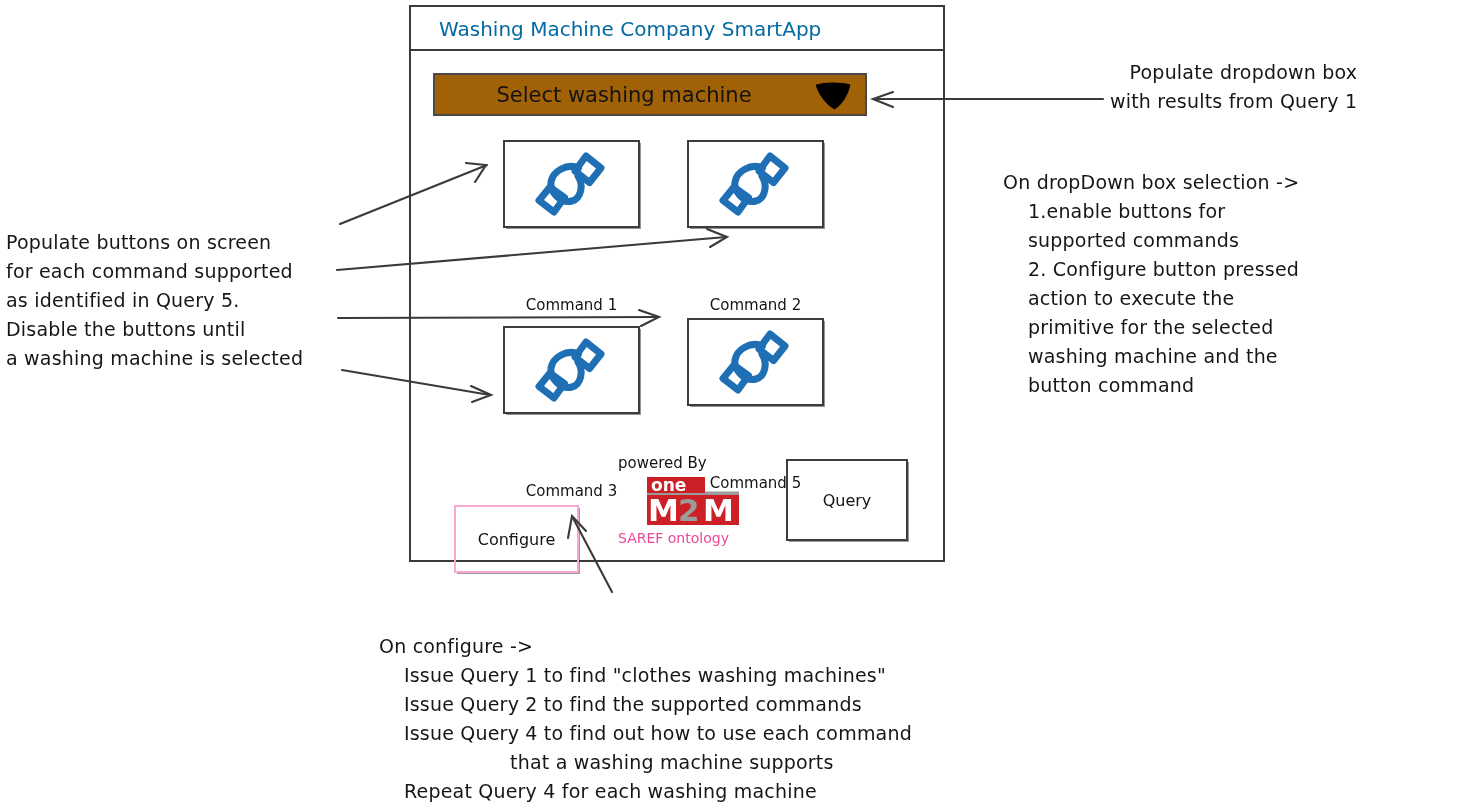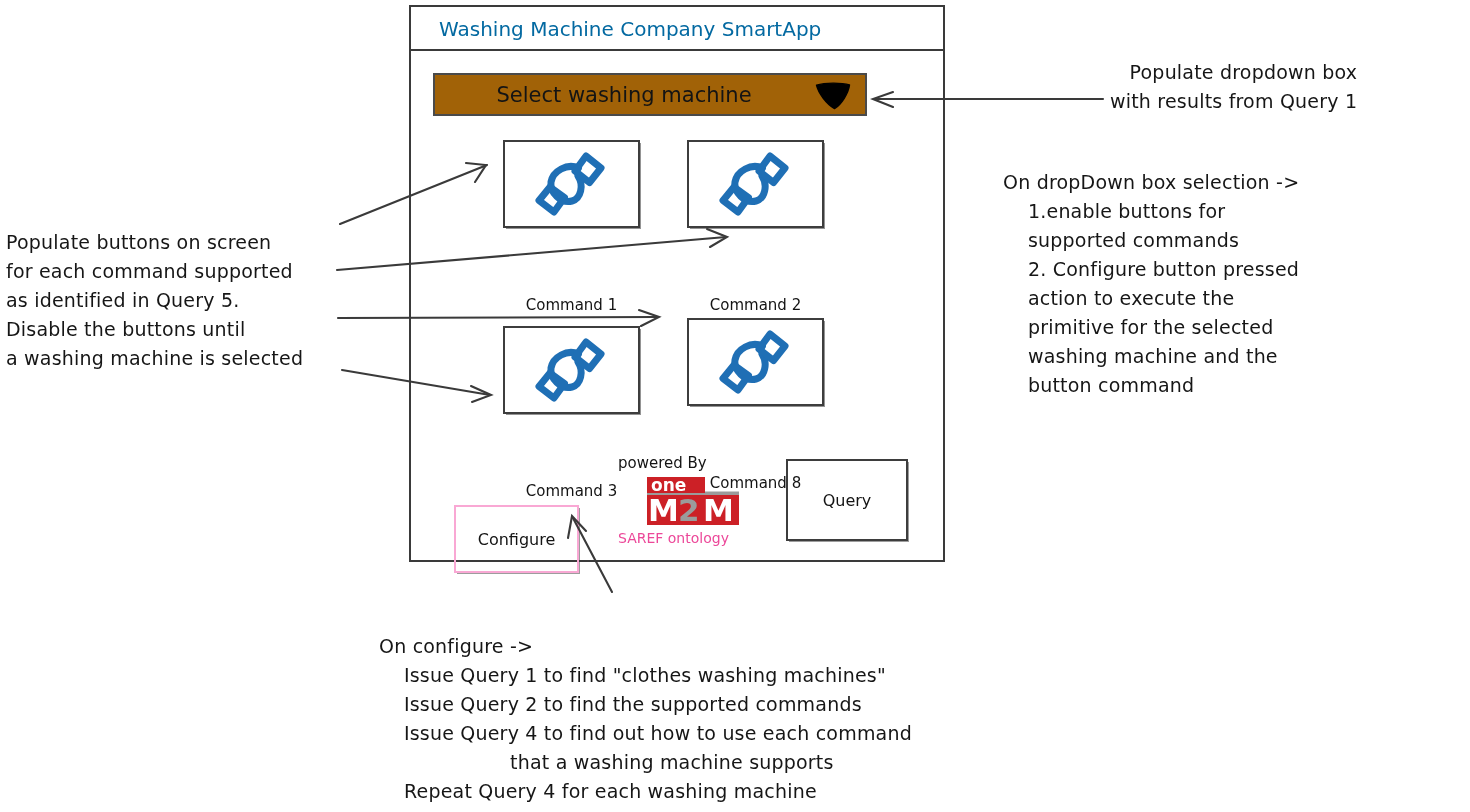--- a/index.html
+++ b/index.html
@@ -273,21 +273,21 @@
 <div class="cmd-tile" id="cmd-tile-4">
   <div class="cmd-box">
     <div class="cmd-glyph">
       <svg width="82" height="70" viewBox="0 0 82 70">
         <path d="M47.5 19 C 36 14, 22 22, 20 33 C 18.5 43, 30 55, 41 52 C 50 49.5, 53 36, 47 27" fill="none" stroke="#1F6FB5" stroke-width="7" stroke-linecap="round" stroke-linejoin="round"></path>
         <path d="M55 7 L 70 19 L 58.5 33.5 L 44 22 Z" fill="none" stroke="#1F6FB5" stroke-width="7" stroke-linejoin="round"></path>
         <path d="M19 38 L 33.5 48.5 L 23 63 L 8 51.5 Z" fill="none" stroke="#1F6FB5" stroke-width="7" stroke-linejoin="round"></path>
       </svg>
     </div>
   </div>
-  <div class="cmd-label">Command 8</div>
+  <div class="cmd-label">Command 5</div>
 </div>
 
 <div class="note" id="note-left">Populate buttons on screen
 for each command supported
 as identified in Query 5.
 Disable the buttons until
 a washing machine is selected</div>
 <div class="note" id="note-dropdown">Populate dropdown box
 with results from Query 1</div>
 <div class="note" id="note-selection">On dropDown box selection -&gt;

